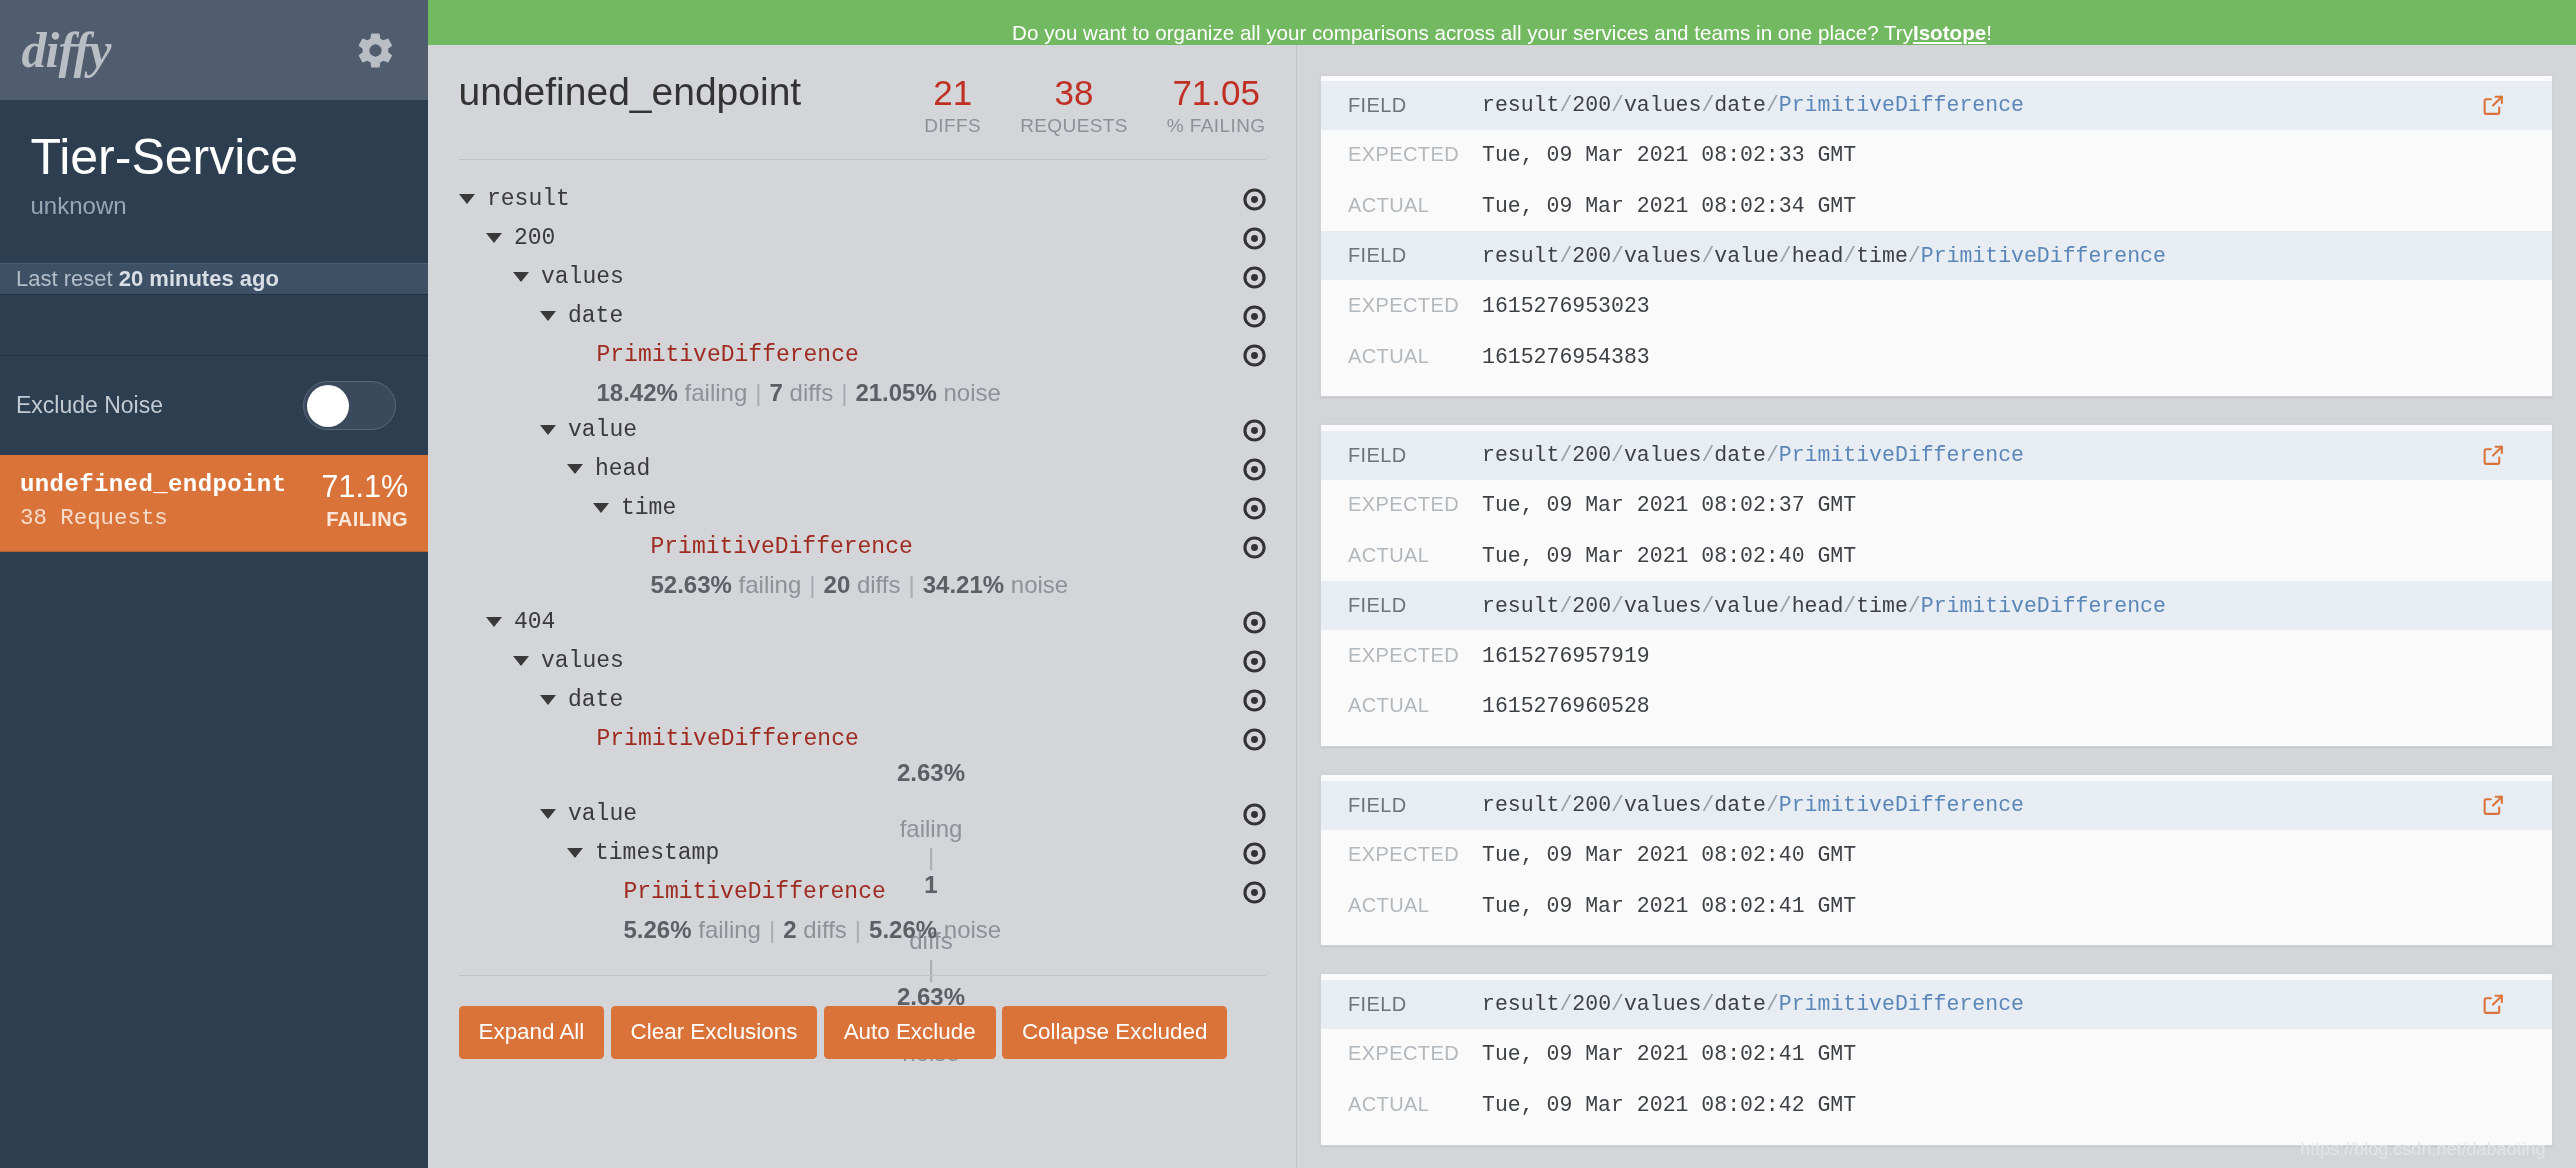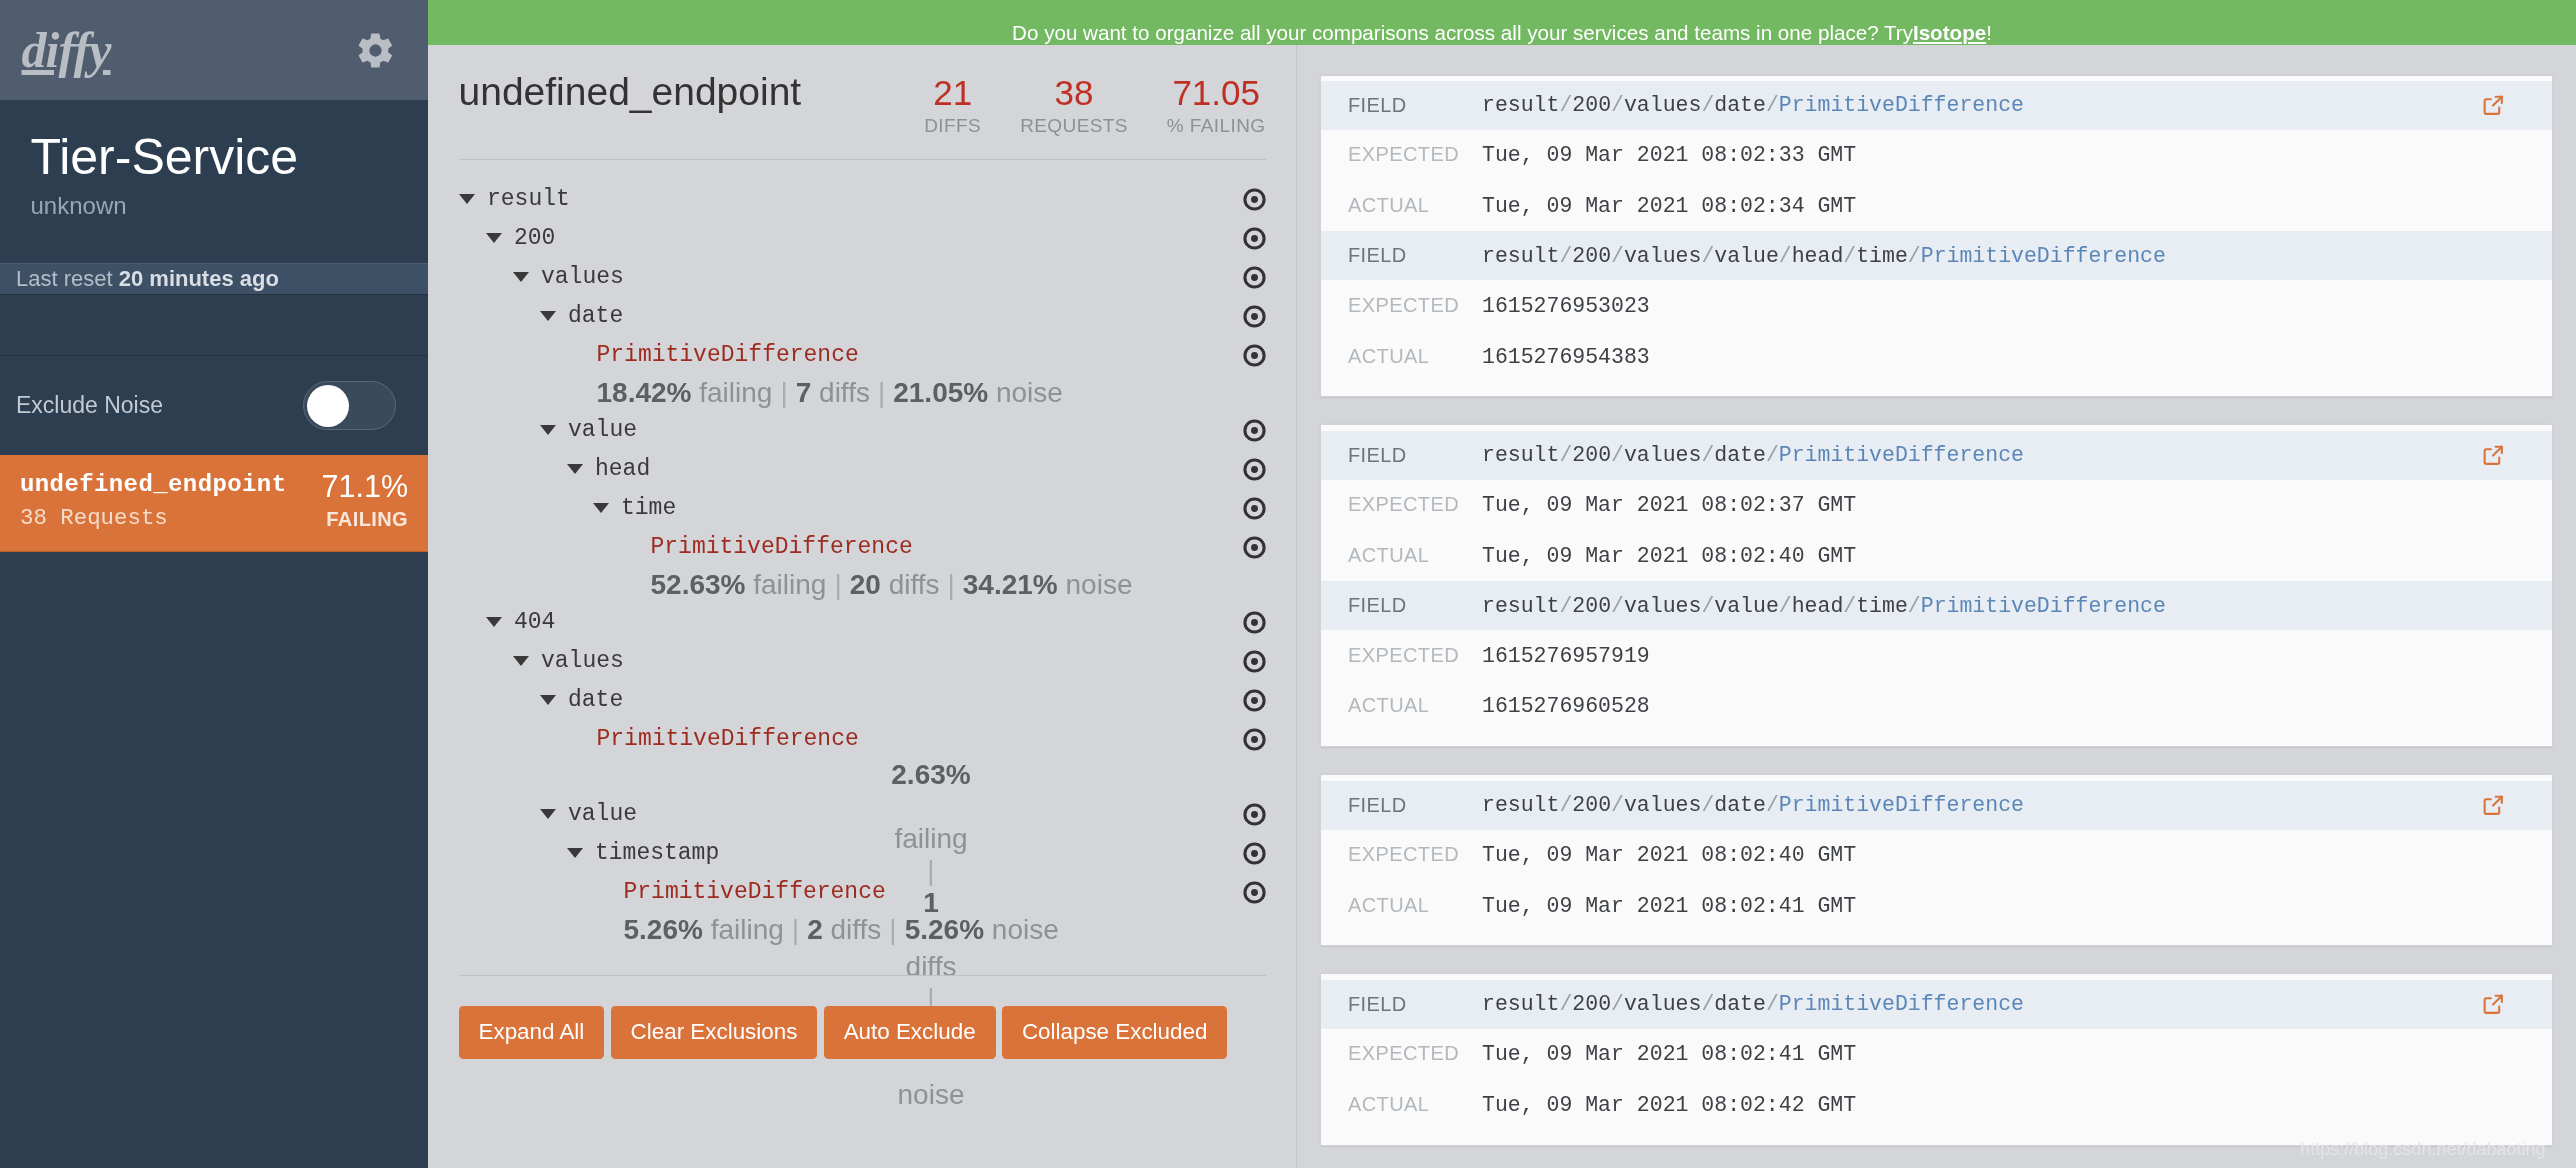--- a/index.html
+++ b/index.html
@@ -18,21 +18,21 @@
     display: flex; flex-direction: column;
   }
   .sb-topbar {
     height: 100px; background: #4f5d6e;
     display: flex; align-items: center; justify-content: space-between;
     padding: 0 32px 0 21.5px;
   }
   .diffy-logo {
     font-family: "Liberation Serif", serif;
     font-style: italic; font-weight: 700;
-    font-size: 50px; color: #b9bec4; letter-spacing: -0.9px; text-decoration: underline;
+    font-size: 50px; color: #b9bec4; letter-spacing: -0.9px;
   }
   .gear-icon { width: 41px; height: 41px; display:block; }
   .sb-service {
     padding: 30.5px 30.5px 43px 30.5px;
     background: #2d3e50;
   }
   .sb-service-name { font-size: 50px; color: #ffffff; font-weight: 400; line-height: 1.05; }
   .sb-service-sub { font-size: 24px; color: #9aa6b2; margin-top: 9px; }
   .sb-reset {
     background: #3e5066; color: #b4bdc7;
@@ -113,21 +113,21 @@
     font-size: 23px; color: #3a3a3a; display: flex; align-items: center;
   }
   .caret {
     display:inline-block; width: 0; height: 0;
     border-left: 8px solid transparent; border-right: 8px solid transparent;
     border-top: 10px solid #3a3a3a; margin-right: 12.5px;
   }
   .tree-label.diff { color: #9e2b20; }
   .target-icon { width: 23px; height: 23px; display:block; }
   .tree-meta {
-    font-size: 28px; color: #8e9196; height: 36px; display:flex; align-items:center;
+    font-size: 24px; color: #8e9196; height: 36px; display:flex; align-items:center;
   }
   .tree-meta b { color: #5c5f63; font-weight: 700; }
   .tree-meta .sep { color: #a8abaf; margin: 0 8px; }
 
   .tree-divider { border-top: 0.9px solid #bfc1c4; margin-top: 27px; }
   .btn-row { display: flex; gap: 6.3px; padding: 30px 0 0 0; }
   .btn {
     background: #d9733a; color: #ffffff;
     font-size: 22.4px; padding: 13.4px 20px;
     border: none; border-radius: 4.5px; cursor: pointer;

